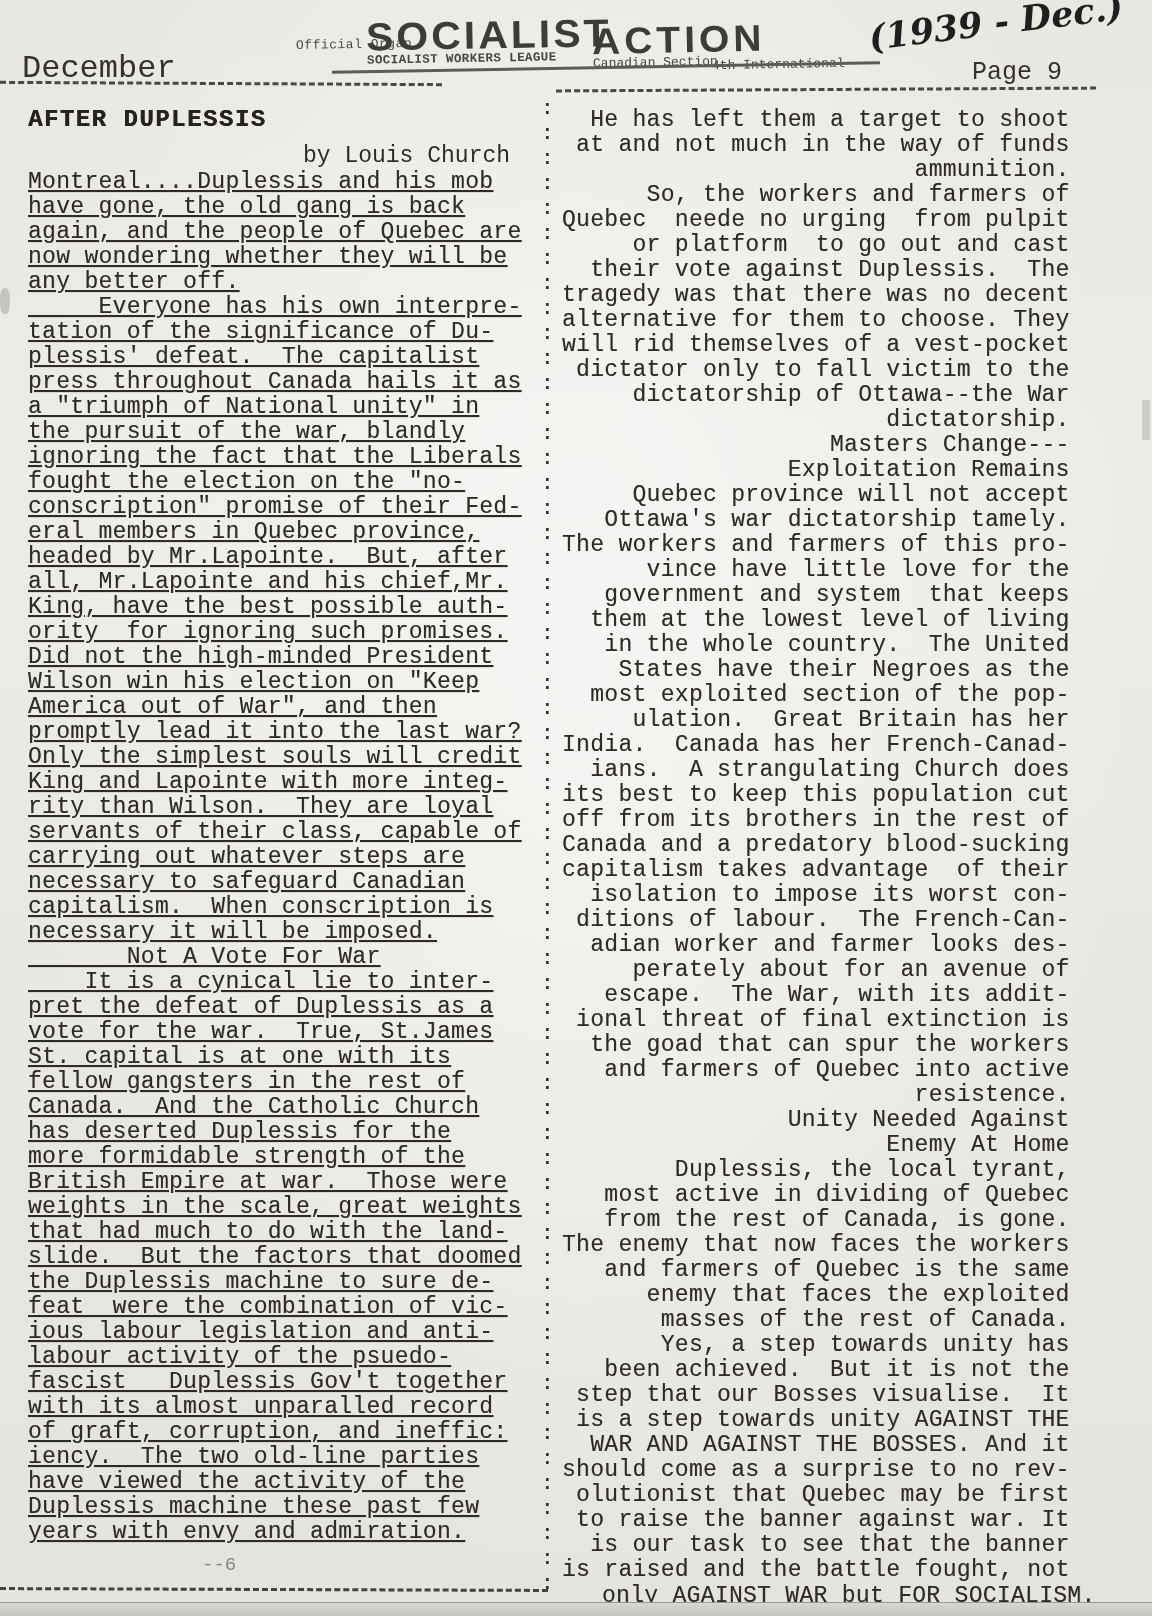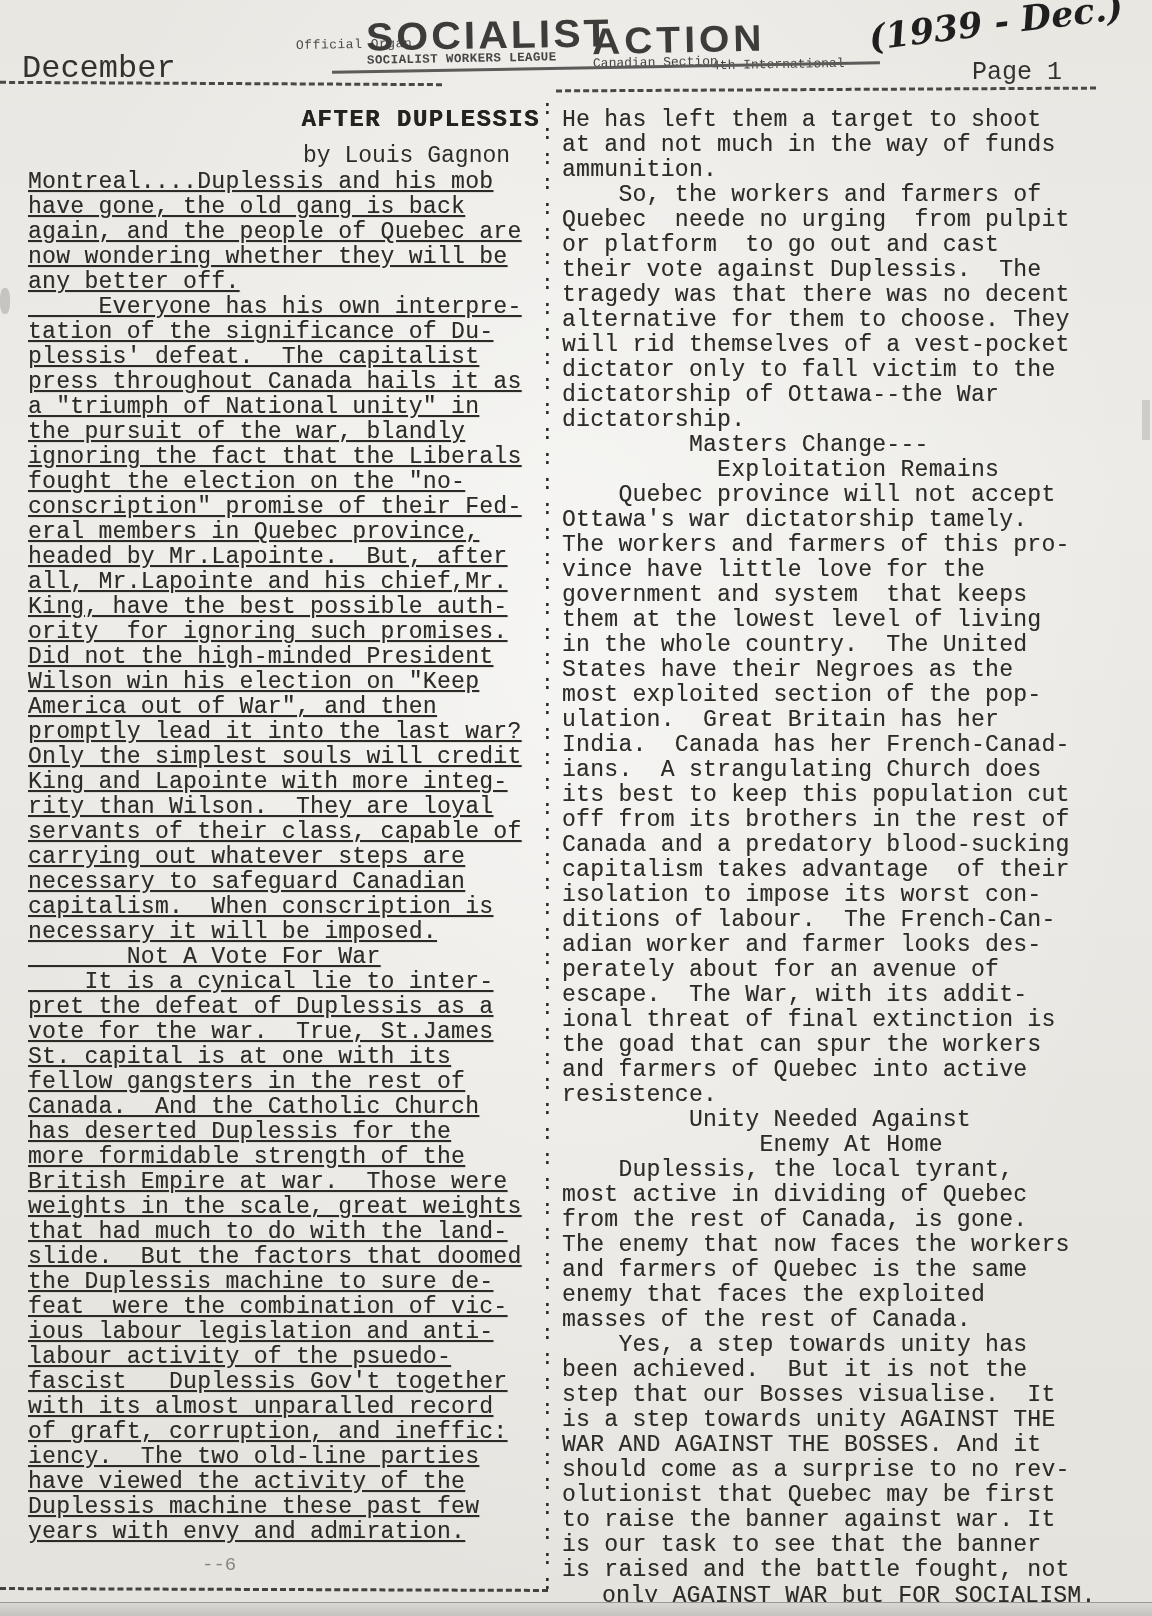--- a/index.html
+++ b/index.html
@@ -35,33 +35,33 @@
   }
   .mast-sub-right1{left:593px;top:55px;font-size:13px;color:#46454 4;color:#464544;transform:rotate(-1deg);}
   .mast-sub-right2{left:712px;top:57px;font-size:13px;color:#464544;transform:rotate(-1deg);}
   .mast-rule{left:332px;top:66px;width:548px;height:2.5px;background:#5c5b59;transform:rotate(-1deg);}
   .month{left:22px;top:50px;font-size:32px;color:#35322e;}
   .page-num{left:972px;top:58px;font-size:25px;color:#35322e;}
   .dash-left{left:0px;top:82px;width:442px;border-top:3.5px dashed #4a4844;transform:rotate(.3deg);}
   .dash-right{left:556px;top:88px;width:540px;border-top:3.5px dashed #4a4844;transform:rotate(-.3deg);}
   
   .article-title{
-    left:28px;top:106px;width:512px;text-align:right;
+    left:28px;top:106px;width:512px;text-align:left;
     font-size:24px;font-weight:bold;letter-spacing:1.5px;color:#25221f;
     text-shadow:.4px 0 0 #25221f;
   }
   .byline{left:303px;top:143px;font-size:23px;color:#2e2b27;}
   pre.col{
     margin:0;white-space:pre;
     font-family:"Liberation Mono",monospace;
     font-size:23px;line-height:25px;letter-spacing:.3px;
     color:#2e2b27;text-shadow:.3px .3px 0 rgba(46,43,39,.35);
   }
   .col-left{left:28px;top:170px;text-decoration:underline;}
-  .col-right{left:562px;top:108px;}
+  .col-right{left:562px;top:108px;text-align:right;}
   .col-sep{
     left:541px;top:96px;margin:0;white-space:pre;
     font-family:"Liberation Mono",monospace;
     font-size:21px;line-height:25px;color:#2b2926;
     text-shadow:.3px .3px 0 rgba(46,43,39,.3);
   }
   .last-line{
     left:562px;top:1583px;
     font-size:23px;letter-spacing:.3px;color:#2e2b27;
     text-shadow:.3px .3px 0 rgba(46,43,39,.4);
@@ -83,26 +83,26 @@
 
   <div class="abs official-organ">Official Organ</div>
   <div class="abs mast-title-left">SOCIALIST</div>
   <div class="abs mast-sub-left">SOCIALIST WORKERS LEAGUE</div>
   <div class="abs mast-title-right">ACTION</div>
   <div class="abs mast-sub-right1">Canadian Section</div>
   <div class="abs mast-sub-right2">4th International</div>
   <div class="abs mast-rule"></div>
 
   <div class="abs month">December</div>
-  <div class="abs page-num">Page 1</div>
+  <div class="abs page-num">Page 9</div>
   <div class="abs dash-left"></div>
   <div class="abs dash-right"></div>
 
   <div class="abs article-title">AFTER DUPLESSIS</div>
-  <div class="abs byline">by Louis Gagnon</div>
+  <div class="abs byline">by Louis Church</div>
 
   <pre class="abs col col-left">Montreal....Duplessis and his mob
 have gone, the old gang is back
 again, and the people of Quebec are
 now wondering whether they will be
 any better off.
      Everyone has his own interpre-
 tation of the significance of Du-
 plessis' defeat.  The capitalist
 press throughout Canada hails it as

